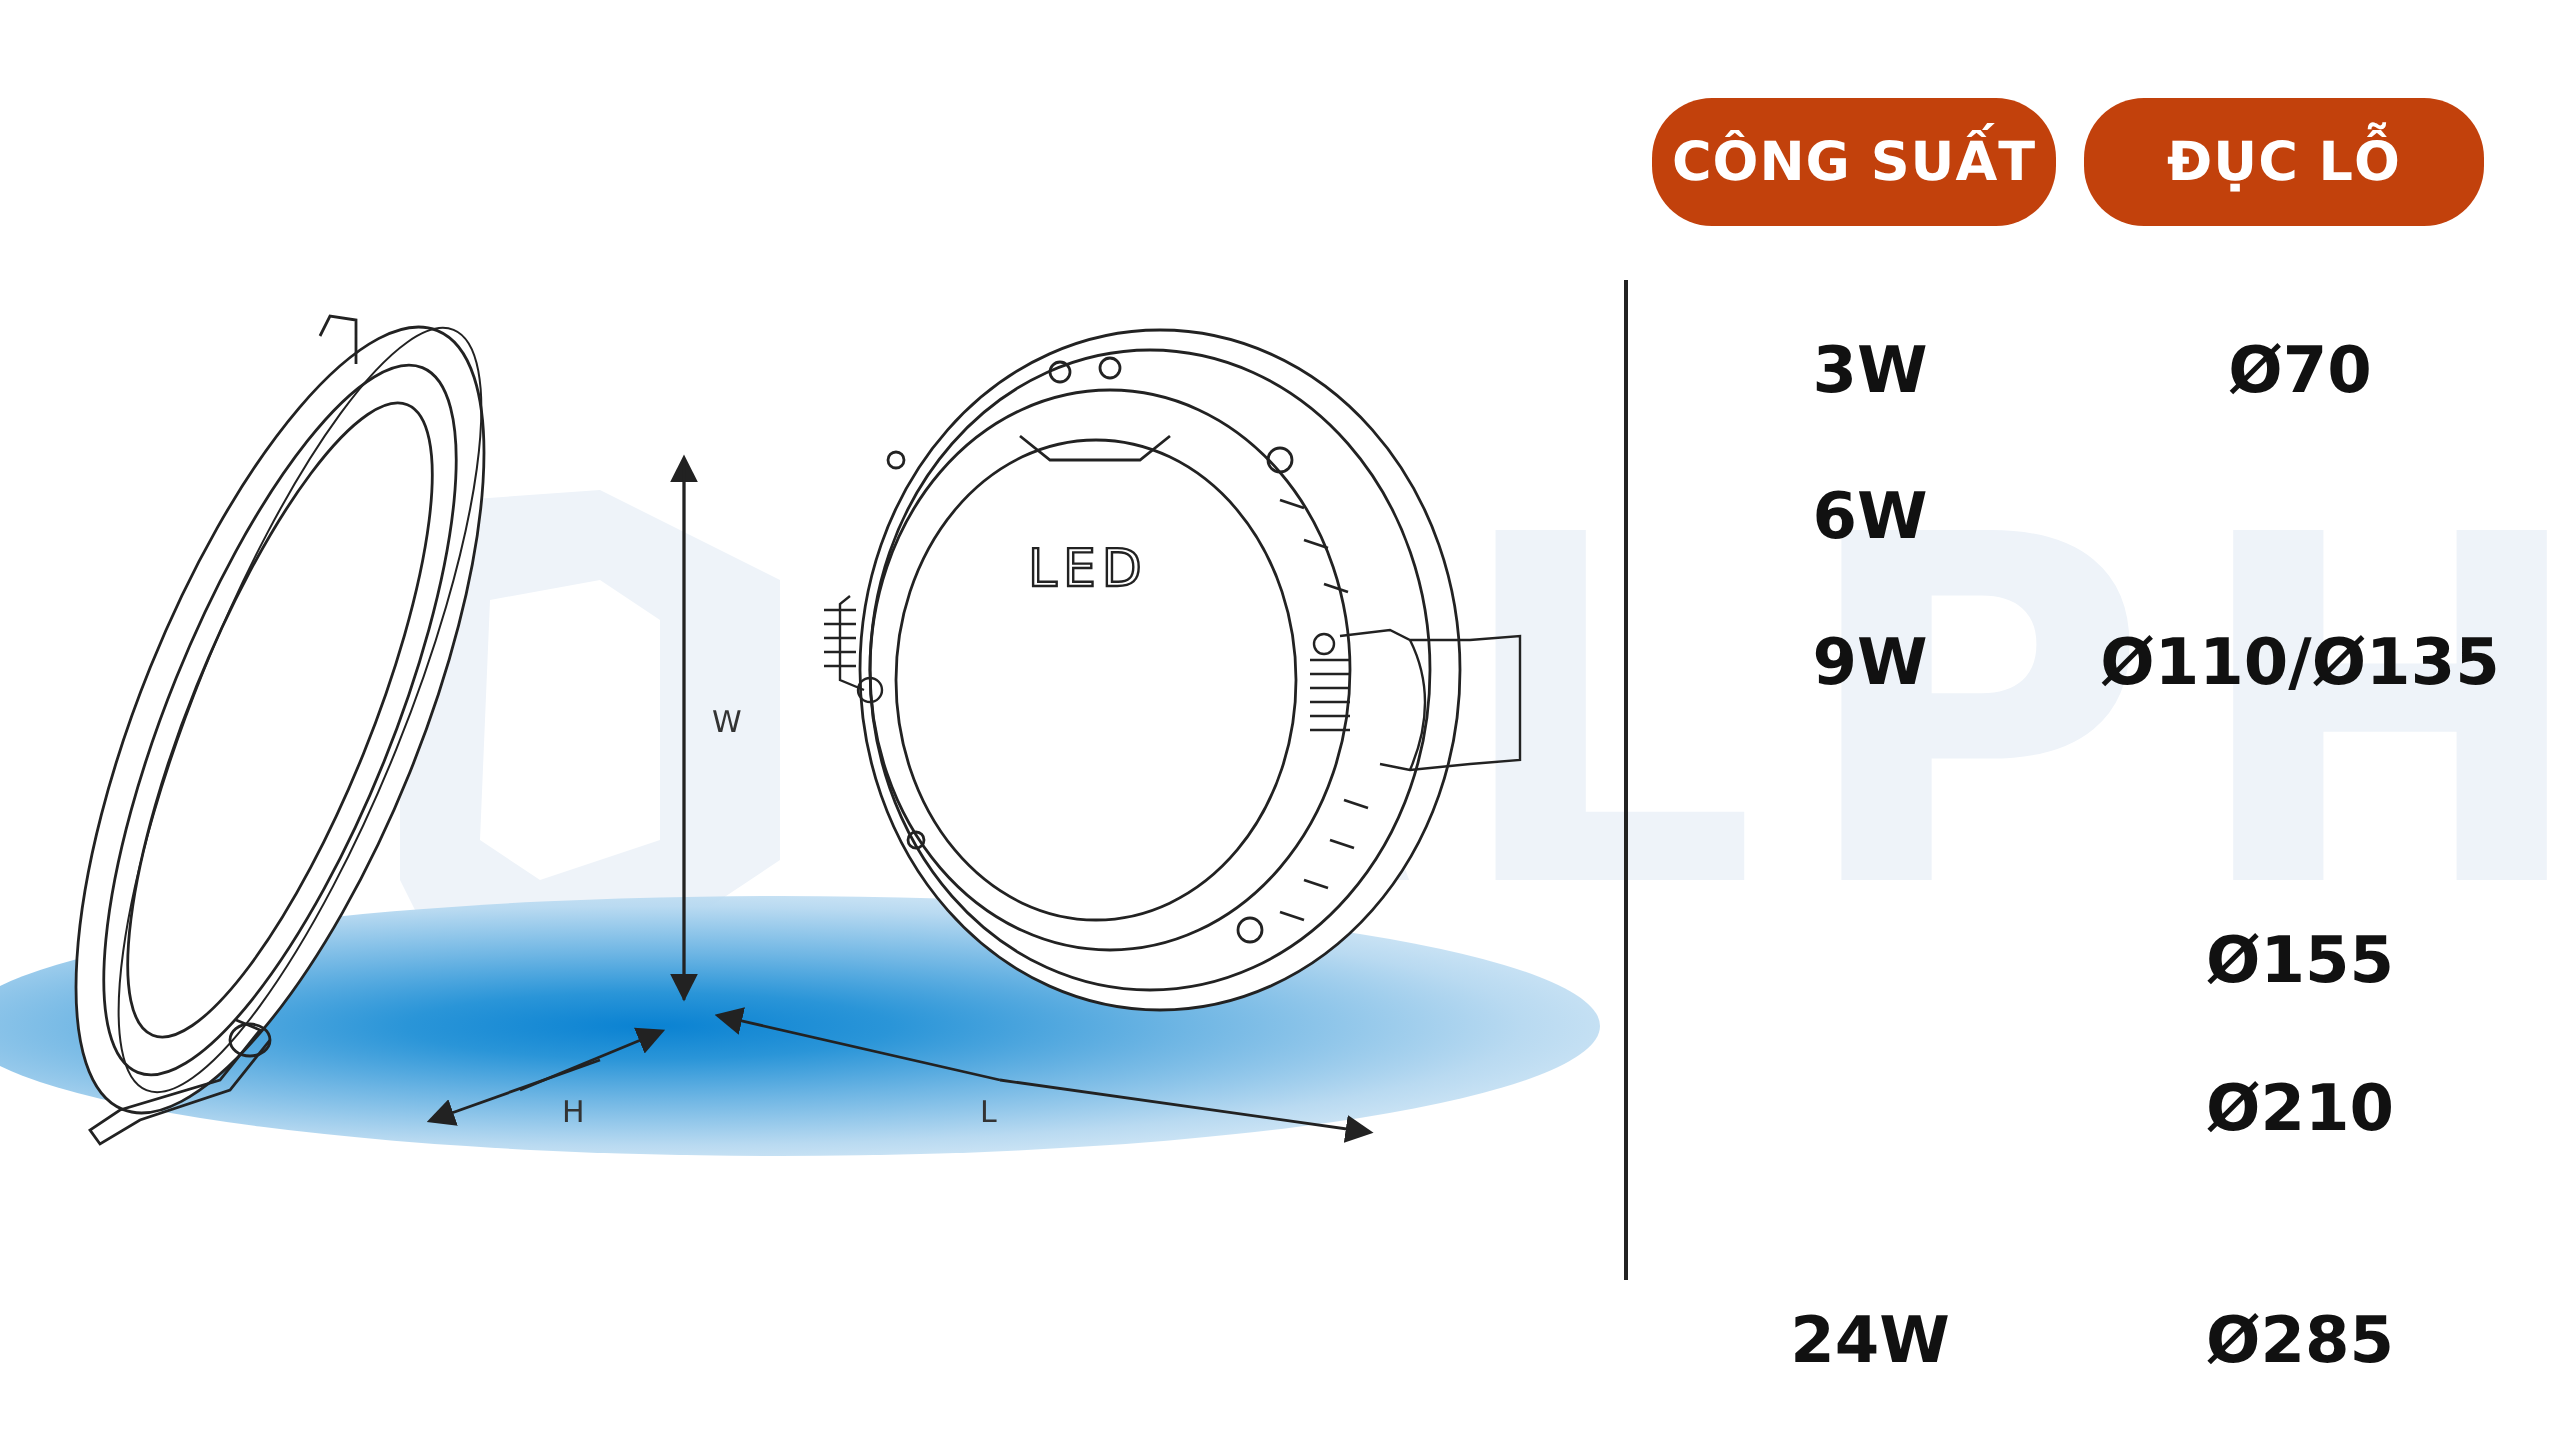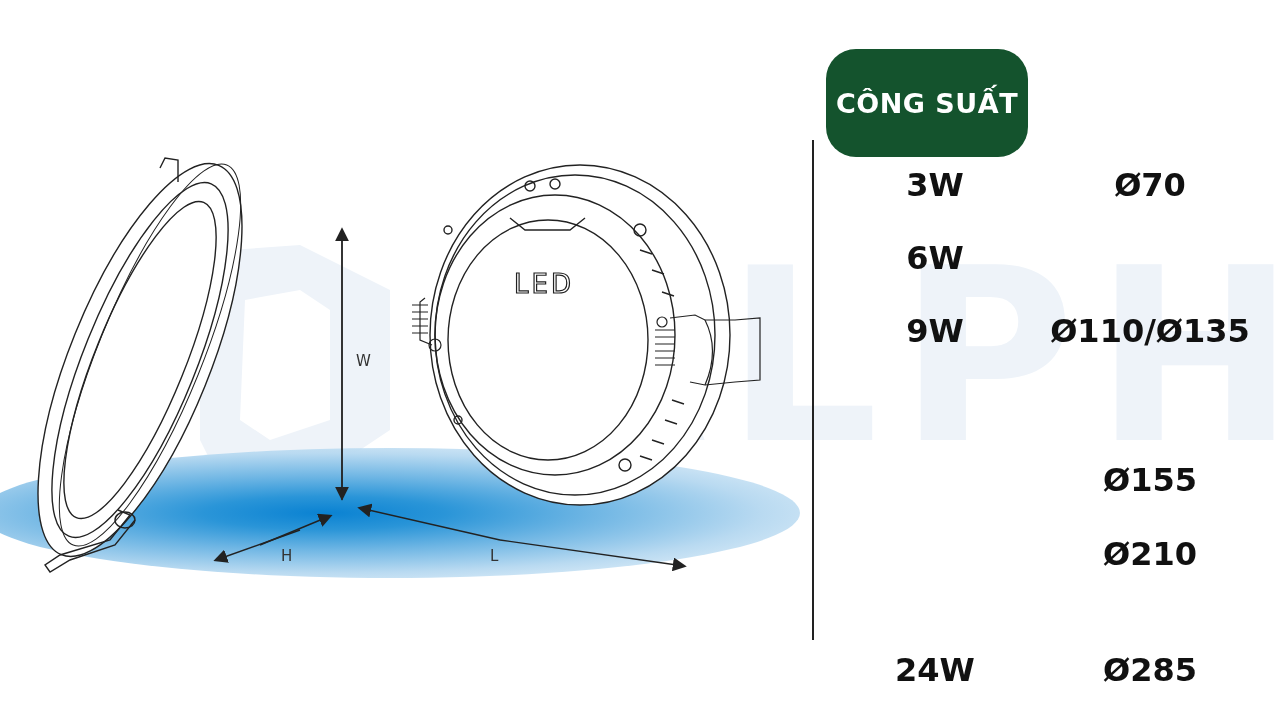--- a/index.html
+++ b/index.html
@@ -19,22 +19,22 @@
     }
 
     .diagram-svg { position: absolute; left: 0; top: 0; width: 820px; height: 720px; }
 
     .dim-label {
       position: absolute; font-family: "DejaVu Sans", sans-serif; font-size: 15px; color: #333;
     }
 
     
     .header-pill {
-      position: absolute; top: 49px; height: 108px;
-      background: #14532d; border-radius: 30px;
+      position: absolute; top: 49px; height: 64px;
+      background: #c2410c; border-radius: 30px;
       color: #fff; font-family: "DejaVu Sans", sans-serif; font-weight: bold;
       font-size: 27px; letter-spacing: 0.5px;
       display: flex; align-items: center; justify-content: center;
     }
     .pill-power { left: 826px; width: 202px; }
     .pill-hole { left: 1042px; width: 200px; }
 
     .vline { position: absolute; left: 812px; top: 140px; width: 2px; height: 500px; background: #222; }
 
     .row { position: absolute; left: 820px; width: 440px; height: 50px; }
@@ -120,20 +120,23 @@
     </g>
   </svg>
 
   <span class="dim-label" style="left:356px; top:352px;">W</span>
   <span class="dim-label" style="left:281px; top:547px;">H</span>
   <span class="dim-label" style="left:490px; top:547px;">L</span>
 
   <div class="header-pill pill-power">
     <span>CÔNG SUẤT</span>
   </div>
+  <div class="header-pill pill-hole">
+    <span>ĐỤC LỖ</span>
+  </div>
 
   <div class="vline"></div>
 
   <div class="row" style="top:160px;">
     <span class="cell cell-power">3W</span>
     <span class="cell cell-hole">Ø70</span>
   </div>
   <div class="row" style="top:233px;">
     <span class="cell cell-power">6W</span>
   </div>

